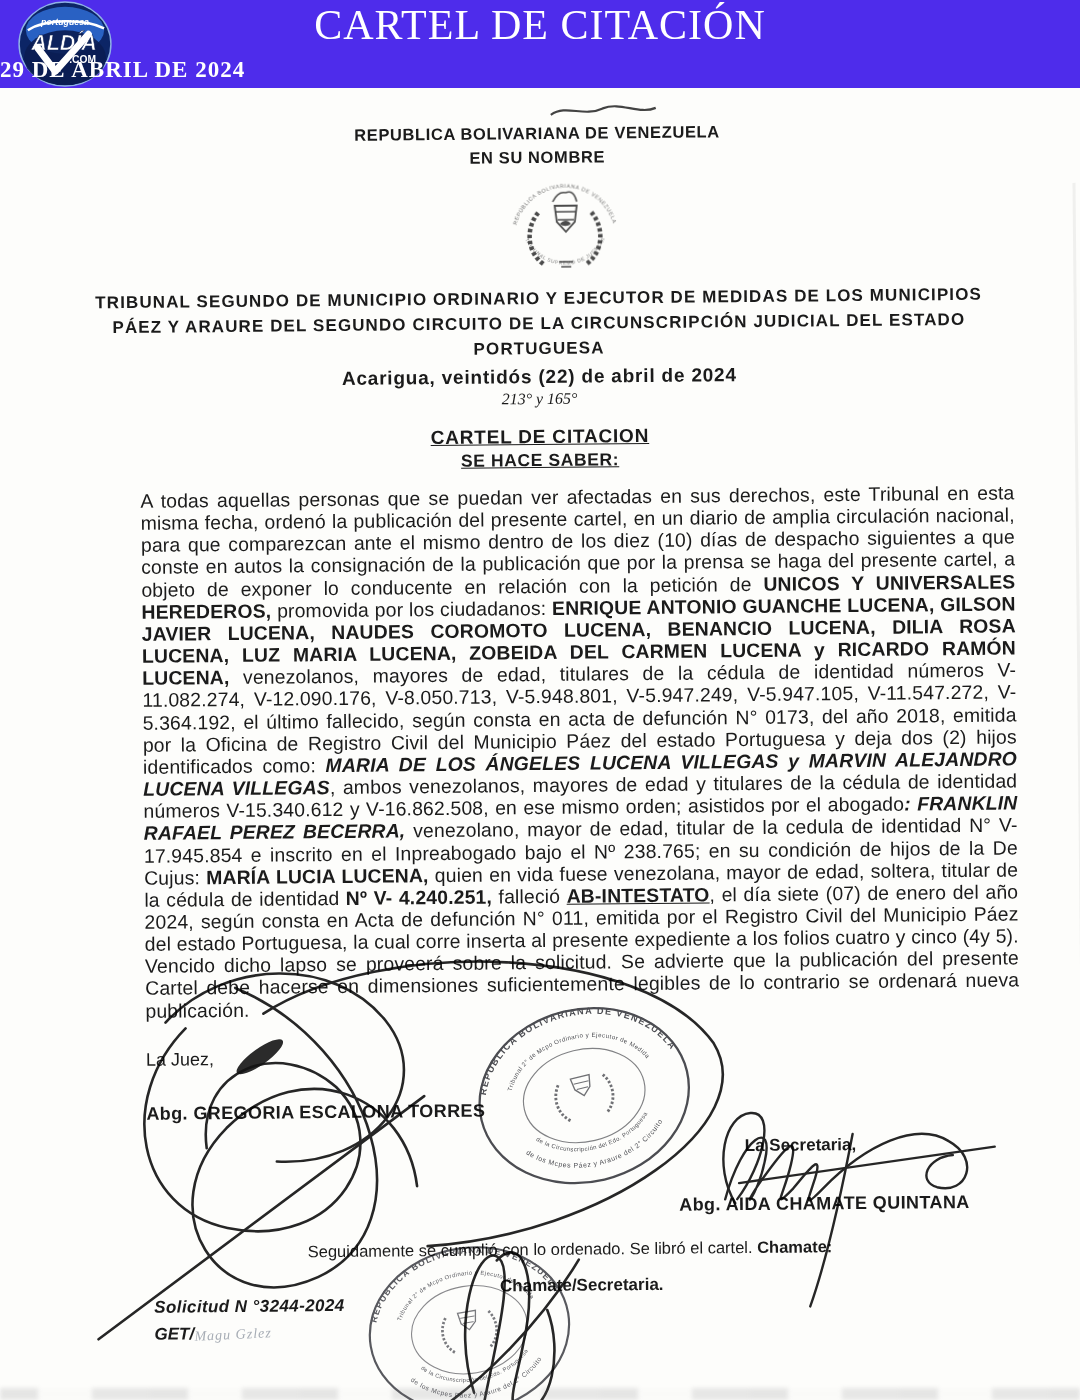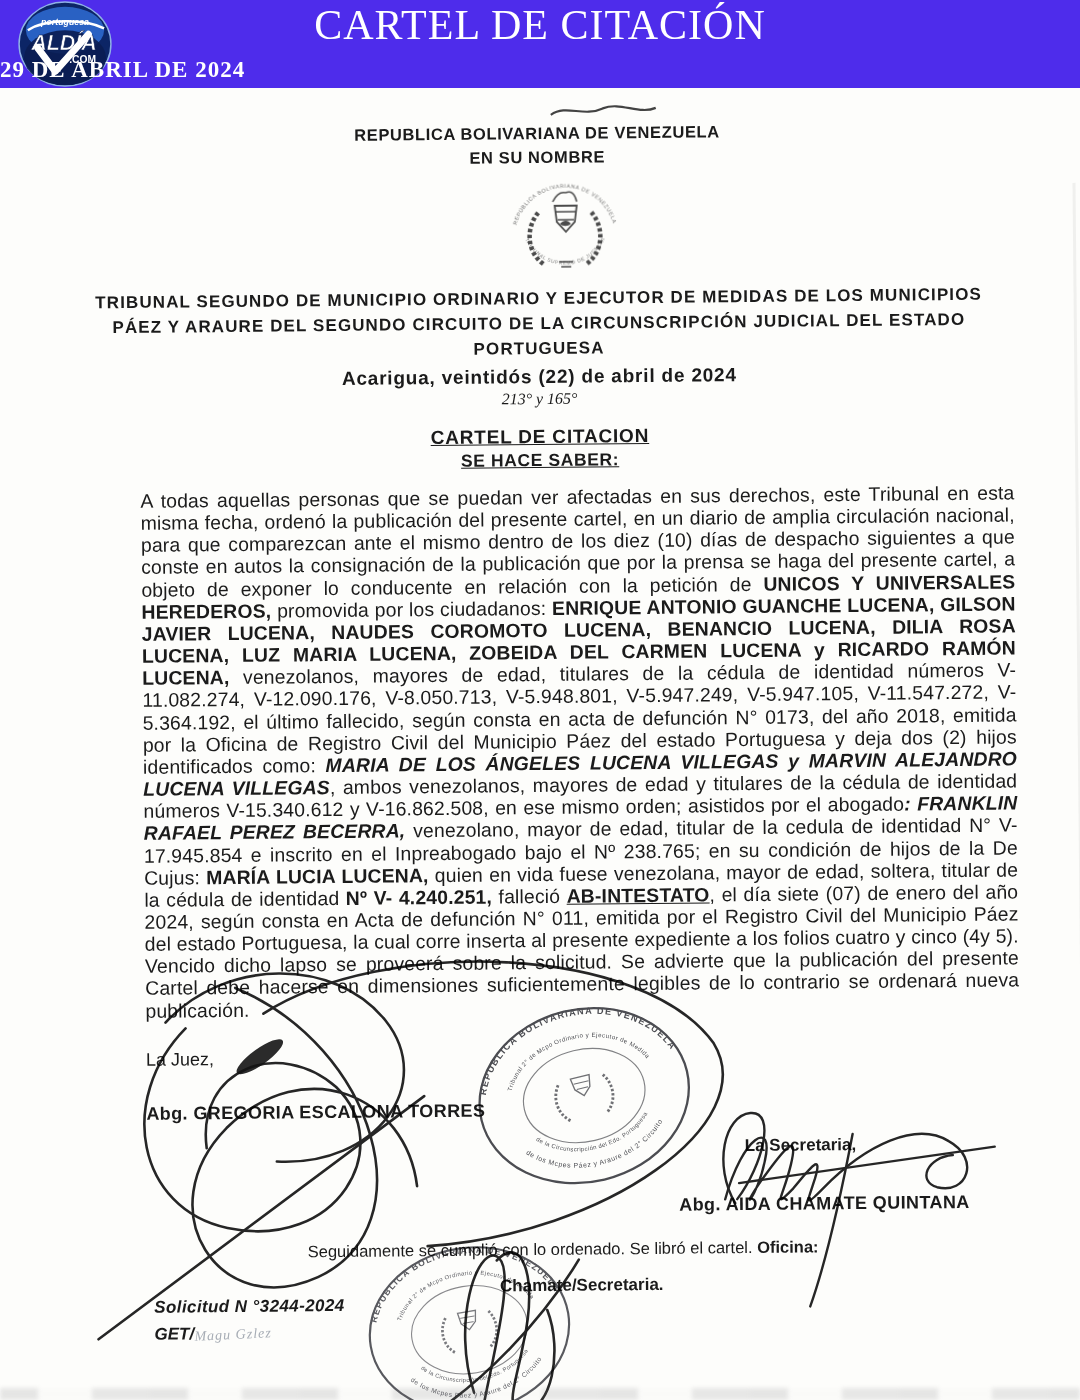--- a/index.html
+++ b/index.html
@@ -114,21 +114,21 @@
       <div class="abs c doctitle">CARTEL DE CITACION</div>
       <div class="abs c docsub">SE HACE SABER:</div>
 
       <div class="abs bodytext"><span>A todas aquellas personas que se puedan ver afectadas en sus derechos, este Tribunal en esta misma fecha, ordenó la publicación del presente cartel, en un diario de amplia circulación nacional, para que comparezcan ante el mismo dentro de los diez (10) días de despacho siguientes a que conste en autos la consignación de la publicación que por la prensa se haga del presente cartel, a objeto de exponer lo conducente en relación con la petición de </span><span class="b">UNICOS Y UNIVERSALES HEREDEROS, </span><span> promovida por los ciudadanos: </span><span class="b">ENRIQUE ANTONIO GUANCHE LUCENA, GILSON JAVIER LUCENA, NAUDES COROMOTO LUCENA, BENANCIO LUCENA, DILIA ROSA LUCENA, LUZ MARIA LUCENA, ZOBEIDA DEL CARMEN LUCENA y RICARDO RAMÓN LUCENA, </span><span>venezolanos, mayores de edad, titulares de la cédula de identidad números V-11.082.274, V-12.090.176, V-8.050.713, V-5.948.801, V-5.947.249, V-5.947.105, V-11.547.272, V-5.364.192, el último fallecido, según consta en acta de defunción N° 0173, del año 2018, emitida por la Oficina de Registro Civil del Municipio Páez del estado Portuguesa y deja dos (2) hijos identificados como: </span><span class="bi">MARIA DE LOS ÁNGELES LUCENA VILLEGAS y MARVIN ALEJANDRO LUCENA VILLEGAS</span><span>, ambos venezolanos, mayores de edad y titulares de la cédula de identidad números V-15.340.612 y V-16.862.508, en ese mismo orden;  asistidos  por el abogado</span><span class="bi">: FRANKLIN RAFAEL PEREZ BECERRA, </span><span>venezolano, mayor de edad, titular de la cedula de identidad N° V-17.945.854 e inscrito en el Inpreabogado bajo el  Nº 238.765; en su condición de hijos de la De Cujus: </span><span class="b">MARÍA LUCIA LUCENA, </span><span>quien en vida fuese venezolana, mayor de edad, soltera,  titular de la cédula de identidad </span><span class="b">Nº V- 4.240.251, </span><span>falleció </span><span class="bu">AB-INTESTATO</span><span>, el día siete (07) de enero del año 2024, según consta en Acta de defunción N° 011, emitida por el Registro Civil del Municipio Páez  del estado Portuguesa, la cual corre inserta al presente expediente a los folios cuatro y cinco (4y 5). Vencido dicho lapso se proveerá sobre la solicitud. Se advierte que la publicación del presente Cartel debe hacerse en dimensiones suficientemente legibles de lo contrario se ordenará nueva publicación.</span></div>
 
       <div class="abs lajuez">La Juez,</div>
       <div class="abs judgename">Abg. GREGORIA ESCALONA TORRES</div>
       <div class="abs lasecretaria">La Secretaria,</div>
       <div class="abs secname">Abg. AIDA CHAMATE QUINTANA</div>
 
-      <div class="abs seguid"><span>Seguidamente se cumplió con lo ordenado. Se libró el cartel. </span><span class="b">Oficina:</span></div>
+      <div class="abs seguid"><span>Seguidamente se cumplió con lo ordenado. Se libró el cartel. </span><span class="b">Chamate:</span></div>
       <div class="abs chamate">Chamate/Secretaria.</div>
       <div class="abs solicitud">Solicitud N °3244-2024</div>
       <div class="abs getline"><span>GET/</span><span class="hand">Magu Gzlez</span></div>
 
       <svg class="abs stamp1" viewBox="0 0 240 200">
         <g stroke="#33343a" fill="none">
           <ellipse cx="120" cy="100" rx="110" ry="90" stroke-width="2.4"></ellipse>
           <ellipse cx="120" cy="100" rx="64" ry="48" stroke-width="1.2" opacity=".7"></ellipse>
         </g>
         <path id="s1-top" d="M 16 100 A 104 84 0 0 1 224 100" fill="none"></path>

